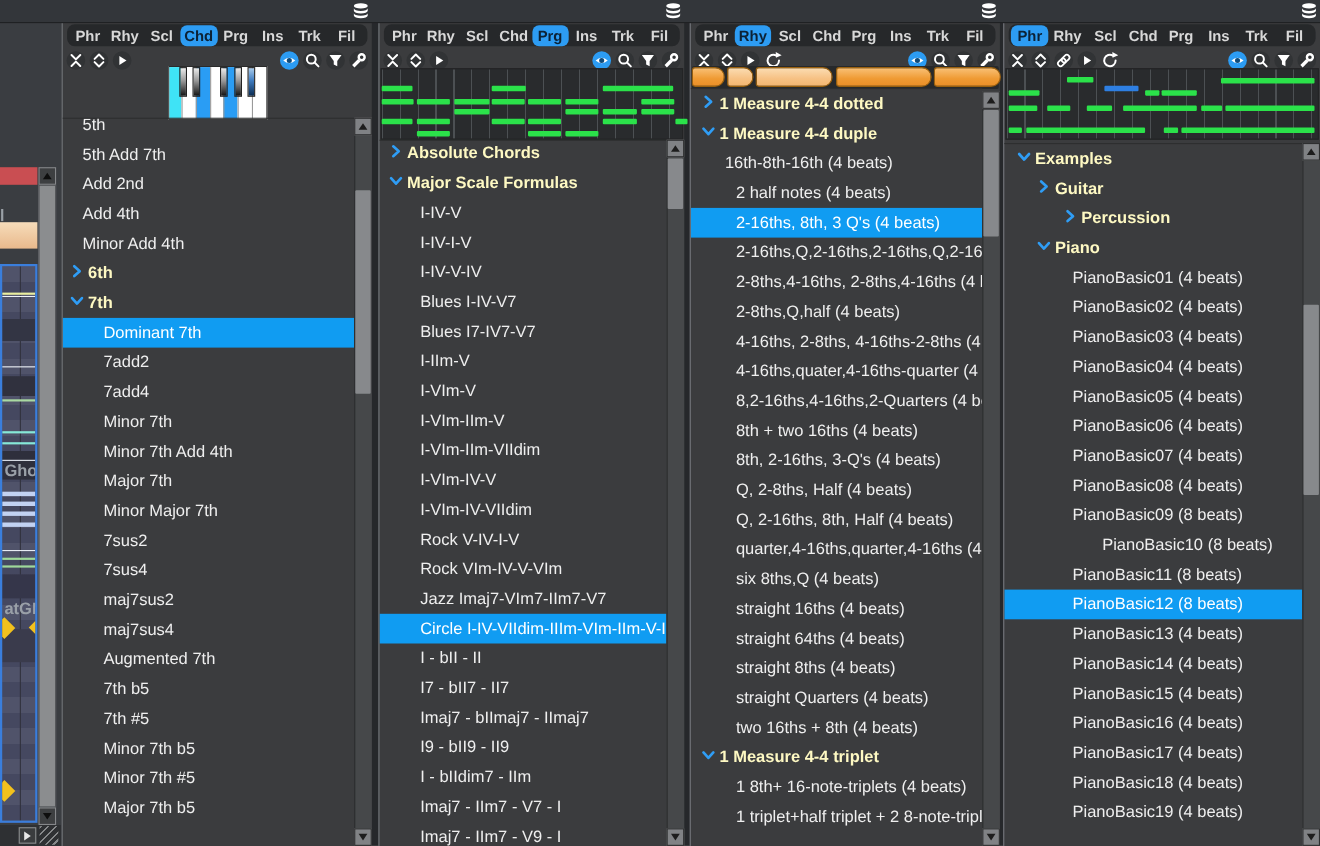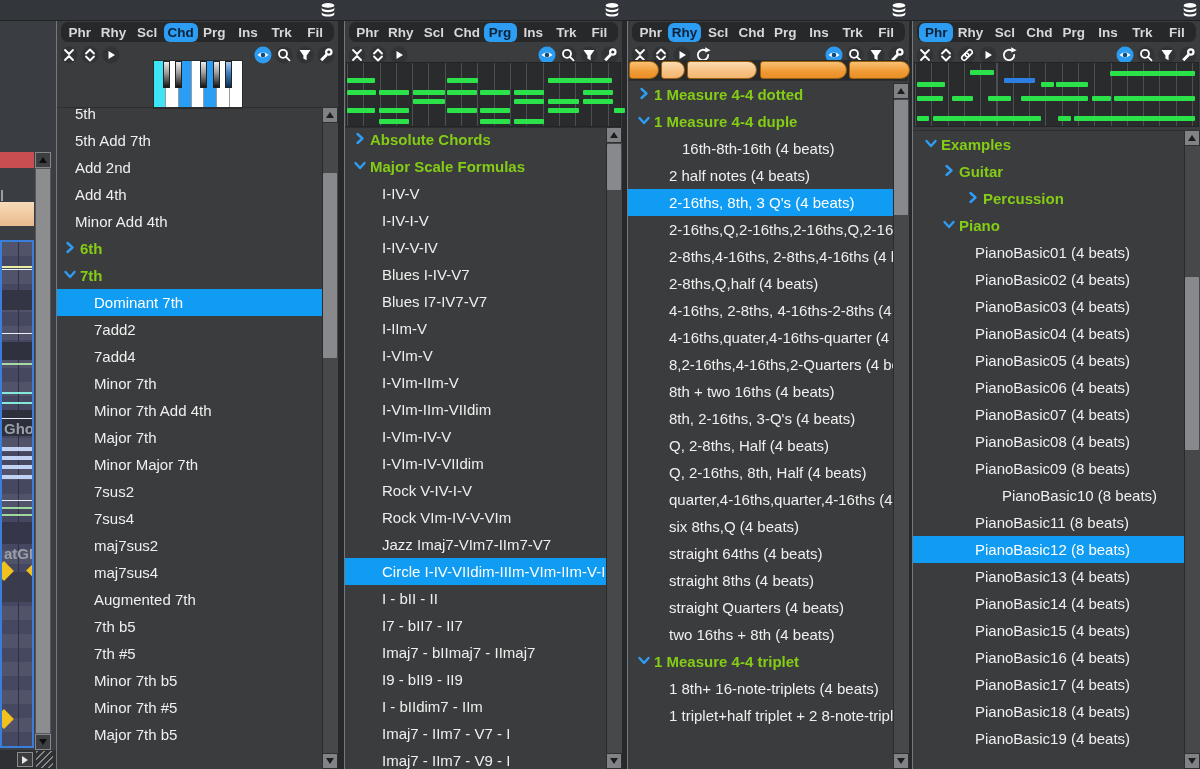--- a/index.html
+++ b/index.html
@@ -35,21 +35,21 @@
 .wkey{flex:1;border-left:1px solid #9a9a9a}
 .wkey:first-child{border-left:none}
 .wkey.cyan{background:#3fe3f6}.wkey.blue{background:#2a9df4}.wkey.white{background:#ffffff}
 .bkey{position:absolute;top:0;width:7px;height:27px;border:1px solid #222;box-sizing:border-box}
 .bkey.gray{background:linear-gradient(180deg,#ececec,#9a9a9a 45%,#141414)}
 .bkey.bluek{background:linear-gradient(180deg,#a8cbec,#3f7cc0 45%,#0c2c52)}
 
 .list{position:absolute;left:0;right:16px;bottom:0;overflow:hidden;border-top:1px solid #2d2e2f}
 .row{height:27px;line-height:27px;font-size:15px;color:#efefef;white-space:nowrap;overflow:hidden;display:flex;align-items:center;box-sizing:border-box}
 .row .lab{white-space:nowrap}
-.row.grp .lab{font-weight:700;color:#84cc16}
+.row.grp .lab{font-weight:700;color:#fef9c3}
 .row.sel{background:#109cf2}
 .row.sel .lab{color:#fff}
 .chev{margin-right:3px;flex:none}
 
 .sb{position:absolute;width:16px;right:0;bottom:0;z-index:3}
 .sb .track{position:absolute;left:0;right:0;top:0;bottom:0;background:#46484a;border-left:1px solid #2a2b2c}
 .sbtn{position:absolute;left:0;width:16px;height:16px;background:#808285;border:1px solid #2e2f30;box-sizing:border-box;display:flex;align-items:center;justify-content:center}
 .thumb{position:absolute;left:1px;width:14px;background:#87898c;border-radius:1px}
 .tri-up{width:0;height:0;border-left:4px solid transparent;border-right:4px solid transparent;border-bottom:6px solid #1d1d1d}
 .tri-down{width:0;height:0;border-left:4px solid transparent;border-right:4px solid transparent;border-top:6px solid #1d1d1d}
@@ -598,21 +598,21 @@
                 <polyline points="4.5,2 9.5,6.5 4.5,11" fill="none" stroke="#2f9df5" stroke-width="2.4" stroke-linecap="round" stroke-linejoin="round"></polyline>
               </svg></span>
             <span class="lab">1 Measure 4-4 dotted</span>
           </div>
           <div class="row grp" style="padding-left: 9px;">
             <span><svg class="chev" viewBox="0 0 14 13" width="14" height="13">
                 <polyline points="2.5,4 7,9 11.5,4" fill="none" stroke="#2f9df5" stroke-width="2.4" stroke-linecap="round" stroke-linejoin="round"></polyline>
               </svg></span>
             <span class="lab">1 Measure 4-4 duple</span>
           </div>
-          <div class="row" style="padding-left: 31px; margin-left: 23px;">
+          <div class="row" style="padding-left: 31px;">
             <span class="lab">16th-8th-16th (4 beats)</span>
           </div>
           <div class="row" style="padding-left: 41px;">
             <span class="lab">2 half notes (4 beats)</span>
           </div>
           <div class="row sel" style="padding-left: 41px;">
             <span class="lab">2-16ths, 8th, 3 Q's (4 beats)</span>
           </div>
           <div class="row" style="padding-left: 41px;">
             <span class="lab">2-16ths,Q,2-16ths,2-16ths,Q,2-16ths (4 beats)</span>
@@ -642,20 +642,23 @@
             <span class="lab">Q,  2-8ths, Half (4 beats)</span>
           </div>
           <div class="row" style="padding-left: 41px;">
             <span class="lab">Q, 2-16ths, 8th, Half (4 beats)</span>
           </div>
           <div class="row" style="padding-left: 41px;">
             <span class="lab">quarter,4-16ths,quarter,4-16ths (4 beats)</span>
           </div>
           <div class="row" style="padding-left: 41px;">
             <span class="lab">six 8ths,Q (4 beats)</span>
+          </div>
+          <div class="row" style="padding-left: 41px;">
+            <span class="lab">straight 16ths (4 beats)</span>
           </div>
           <div class="row" style="padding-left: 41px;">
             <span class="lab">straight 64ths (4 beats)</span>
           </div>
           <div class="row" style="padding-left: 41px;">
             <span class="lab">straight 8ths (4 beats)</span>
           </div>
           <div class="row" style="padding-left: 41px;">
             <span class="lab">straight Quarters (4 beats)</span>
           </div>

